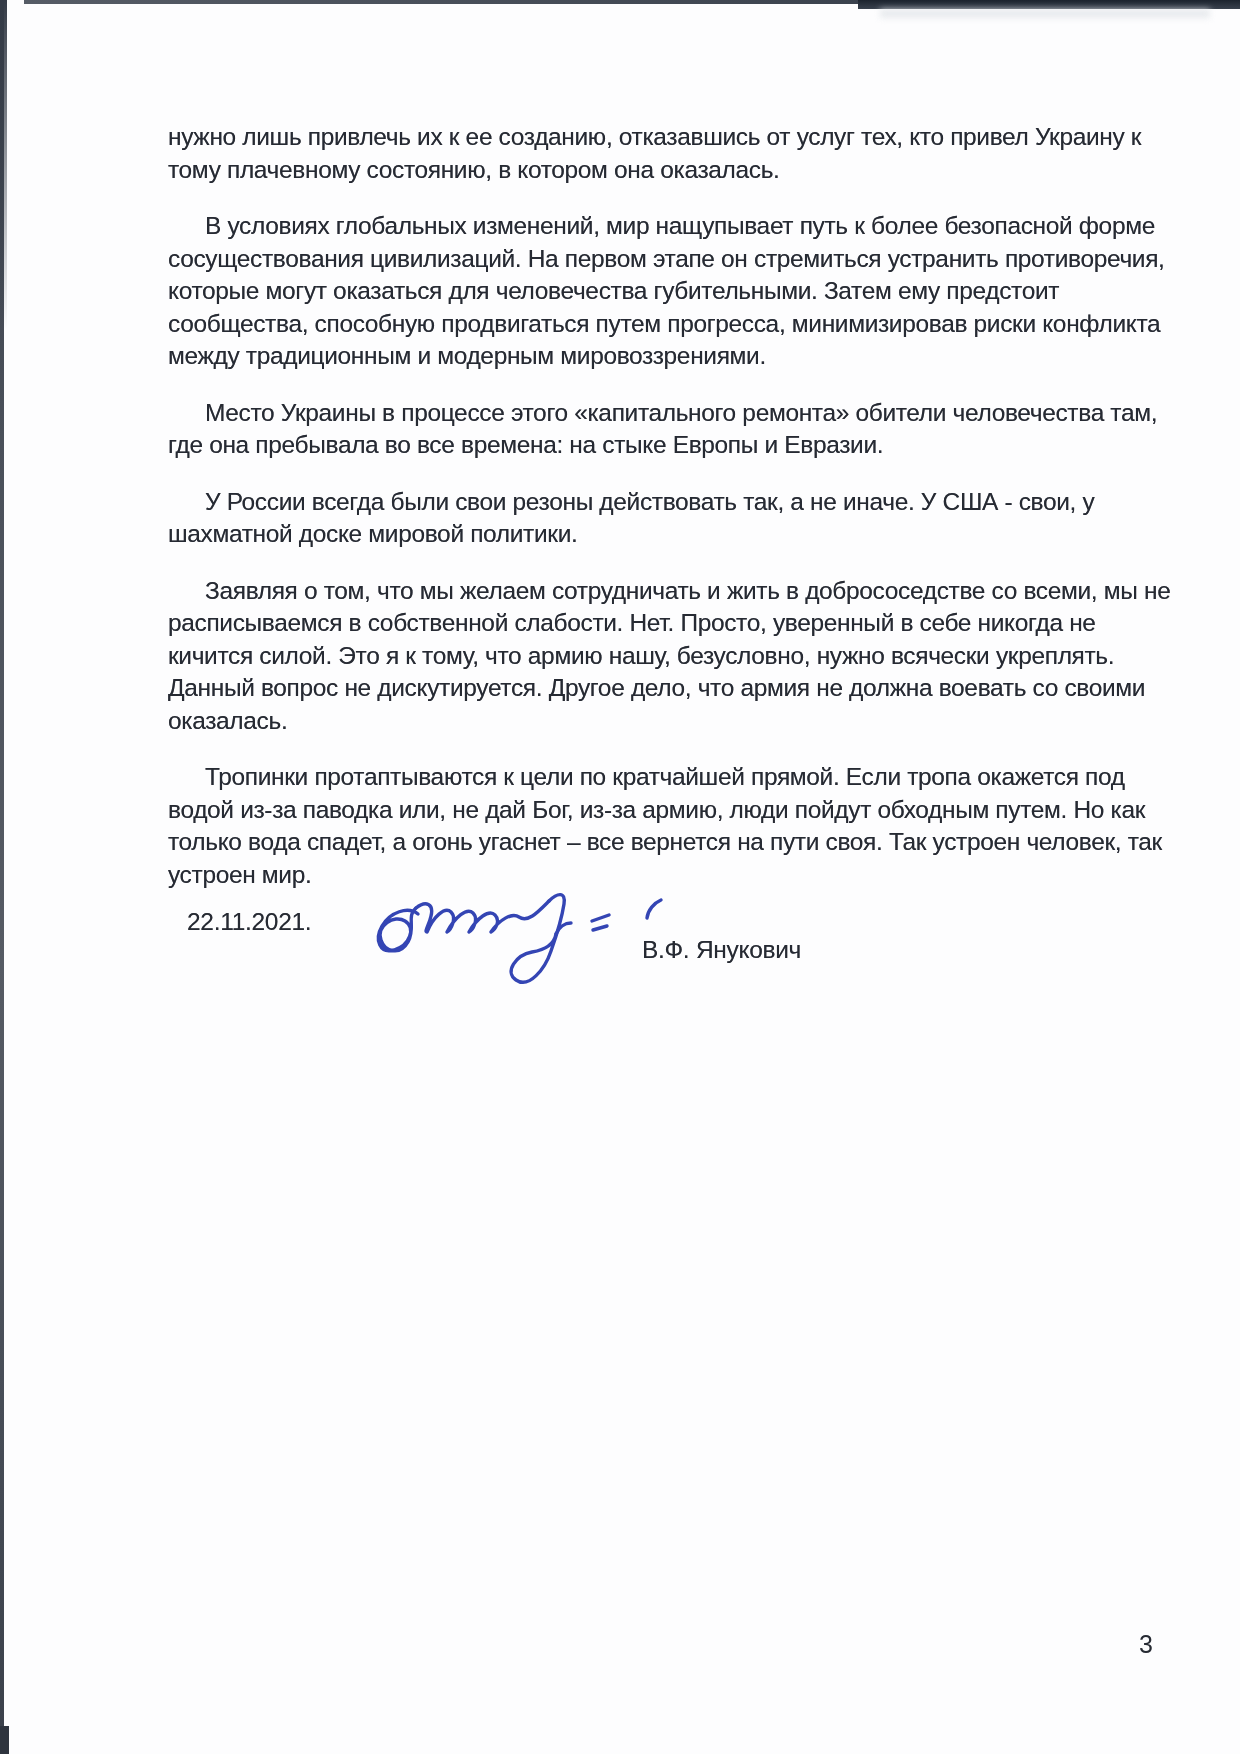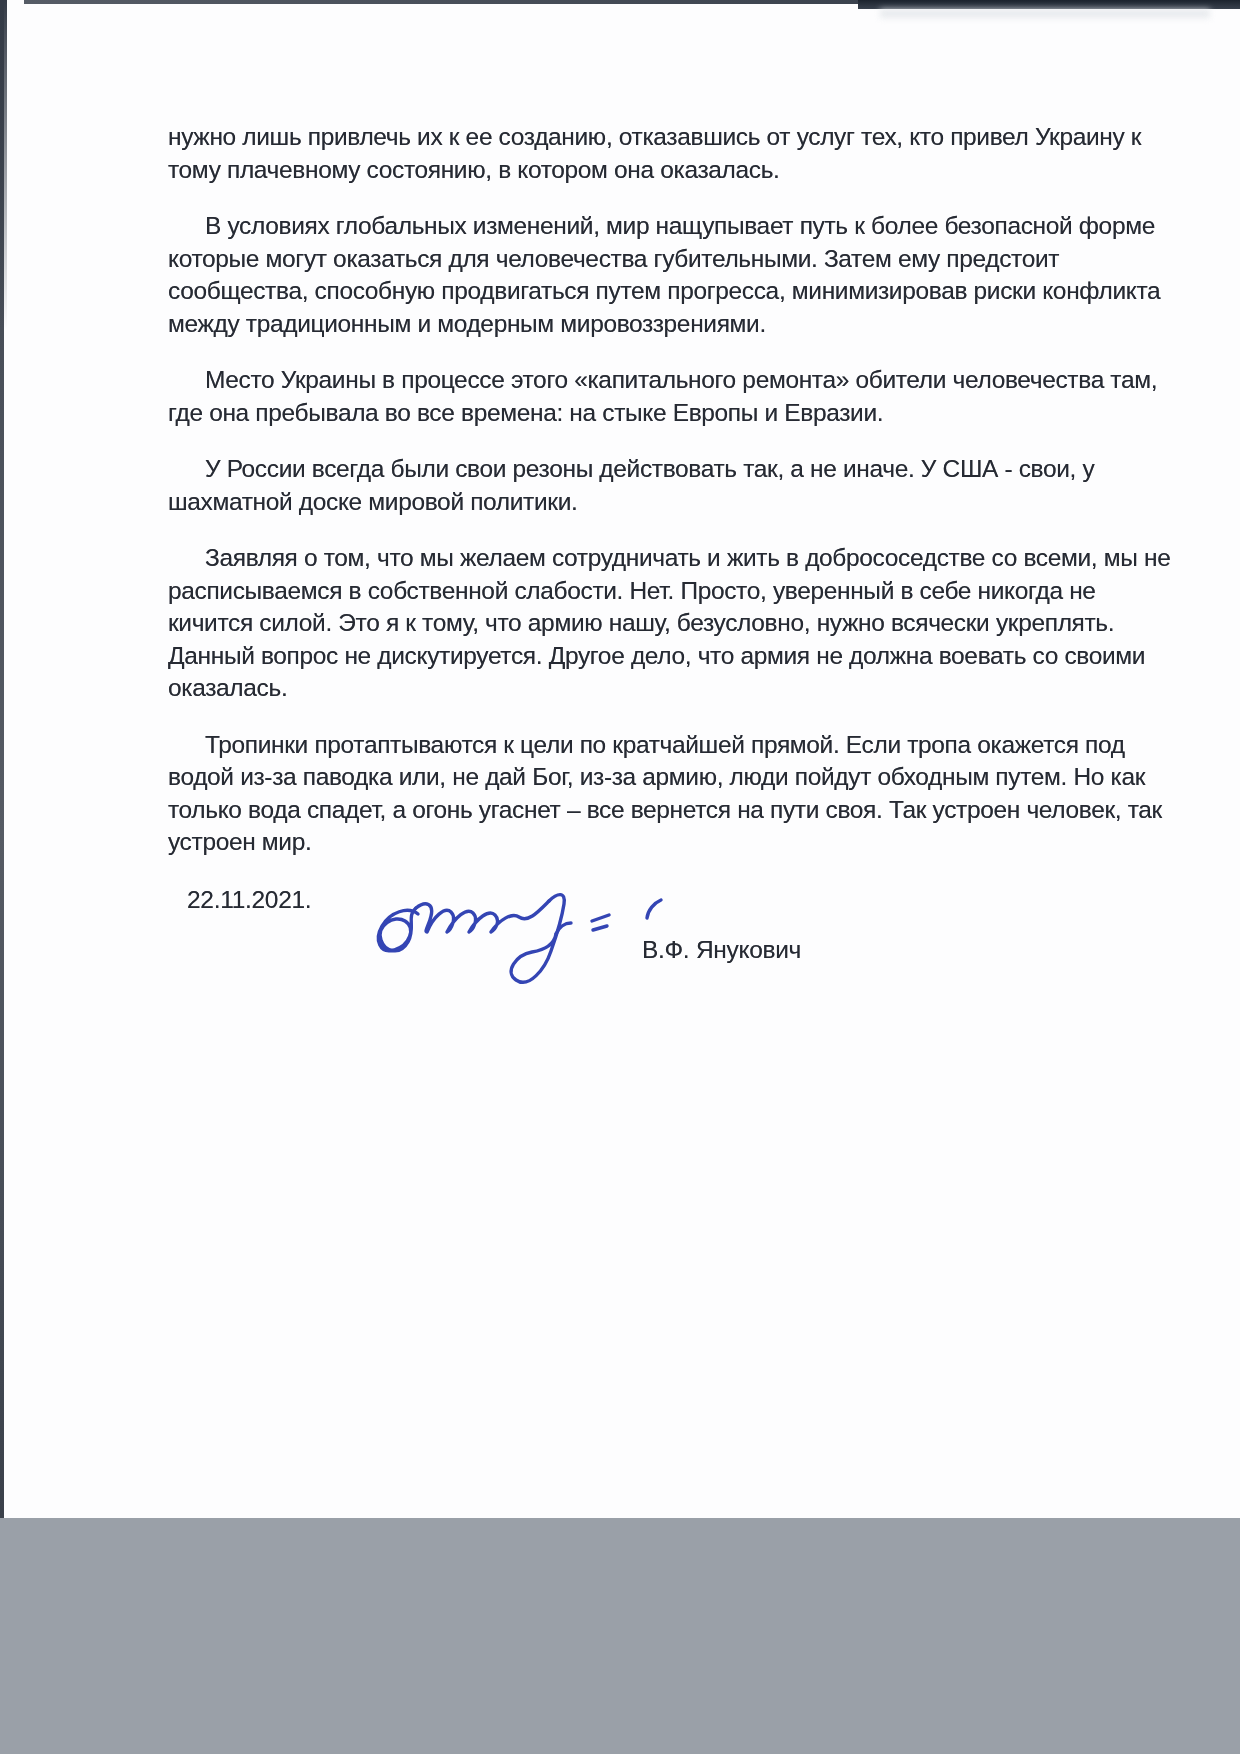--- a/index.html
+++ b/index.html
@@ -1,18 +1,18 @@
 <!DOCTYPE html>
 <html><head>
 <meta charset="utf-8">
 <style>
   html,body{margin:0;padding:0;background:#9aa0a8;}
   .screen{
     position:relative;
-    width:1240px;height:1518px;
+    width:1240px;height:1754px;
     margin:0 auto;
     background:#fdfdfe;
     overflow:hidden;
     font-family:"Liberation Sans","DejaVu Sans",sans-serif;
   }
   
   .scan-edge-left{
     position:absolute;left:0;top:0;width:4px;height:100%;
     background:linear-gradient(to bottom,#3b414c 0%,#4a505a 25%,#565b64 55%,#474d57 80%,#3a404a 100%);
   }
@@ -41,21 +41,21 @@
     position:absolute;left:168px;top:121px;width:952px;
     font-size:24.5px;line-height:32.5px;
     letter-spacing:-0.35px;
     color:#262a33;
     text-shadow:0 0 .5px rgba(38,42,51,.55);
   }
   .doc-text .line{white-space:nowrap;}
   .doc-text .line.indent{padding-left:37px;margin-top:24px;}
   
   .date-label{
-    position:absolute;left:187px;top:886px;
+    position:absolute;left:187px;top:908px;
     font-size:24.5px;letter-spacing:-0.3px;color:#262a33;
     text-shadow:0 0 .5px rgba(38,42,51,.55);
   }
   .signature-ink{
     position:absolute;left:356px;top:872px;width:320px;height:140px;
   }
   .signee-name{
     position:absolute;left:642px;top:936px;
     font-size:24.5px;letter-spacing:-0.3px;color:#262a33;
     text-shadow:0 0 .5px rgba(38,42,51,.55);
@@ -74,20 +74,21 @@
   <div class="scan-edge-left-top"></div>
   <div class="scan-edge-bottom-left"></div>
   <div class="scan-edge-top"></div>
   <div class="scan-edge-top-right"></div>
   <div class="scan-smudge-top-right"></div>
 
   <div class="doc-text">
     <div class="line">нужно лишь привлечь их к ее созданию, отказавшись от услуг тех, кто привел Украину к</div>
     <div class="line">тому плачевному состоянию, в котором она оказалась.</div>
     <div class="line indent">В условиях глобальных изменений, мир нащупывает путь к более безопасной форме</div>
+    <div class="line">сосуществования цивилизаций. На первом этапе он стремиться устранить противоречия,</div>
     <div class="line">которые могут оказаться для человечества губительными. Затем ему предстоит</div>
     <div class="line">сообщества, способную продвигаться путем прогресса, минимизировав риски конфликта</div>
     <div class="line">между традиционным и модерным мировоззрениями.</div>
     <div class="line indent">Место Украины в процессе этого «капитального ремонта» обители человечества там,</div>
     <div class="line">где она пребывала во все времена: на стыке Европы и Евразии.</div>
     <div class="line indent">У России всегда были свои резоны действовать так, а не иначе. У США - свои, у</div>
     <div class="line">шахматной доске мировой политики.</div>
     <div class="line indent">Заявляя о том, что мы желаем сотрудничать и жить в добрососедстве со всеми, мы не</div>
     <div class="line">расписываемся в собственной слабости. Нет. Просто, уверенный в себе никогда не</div>
     <div class="line">кичится силой. Это я к тому, что армию нашу, безусловно, нужно всячески укреплять.</div>

